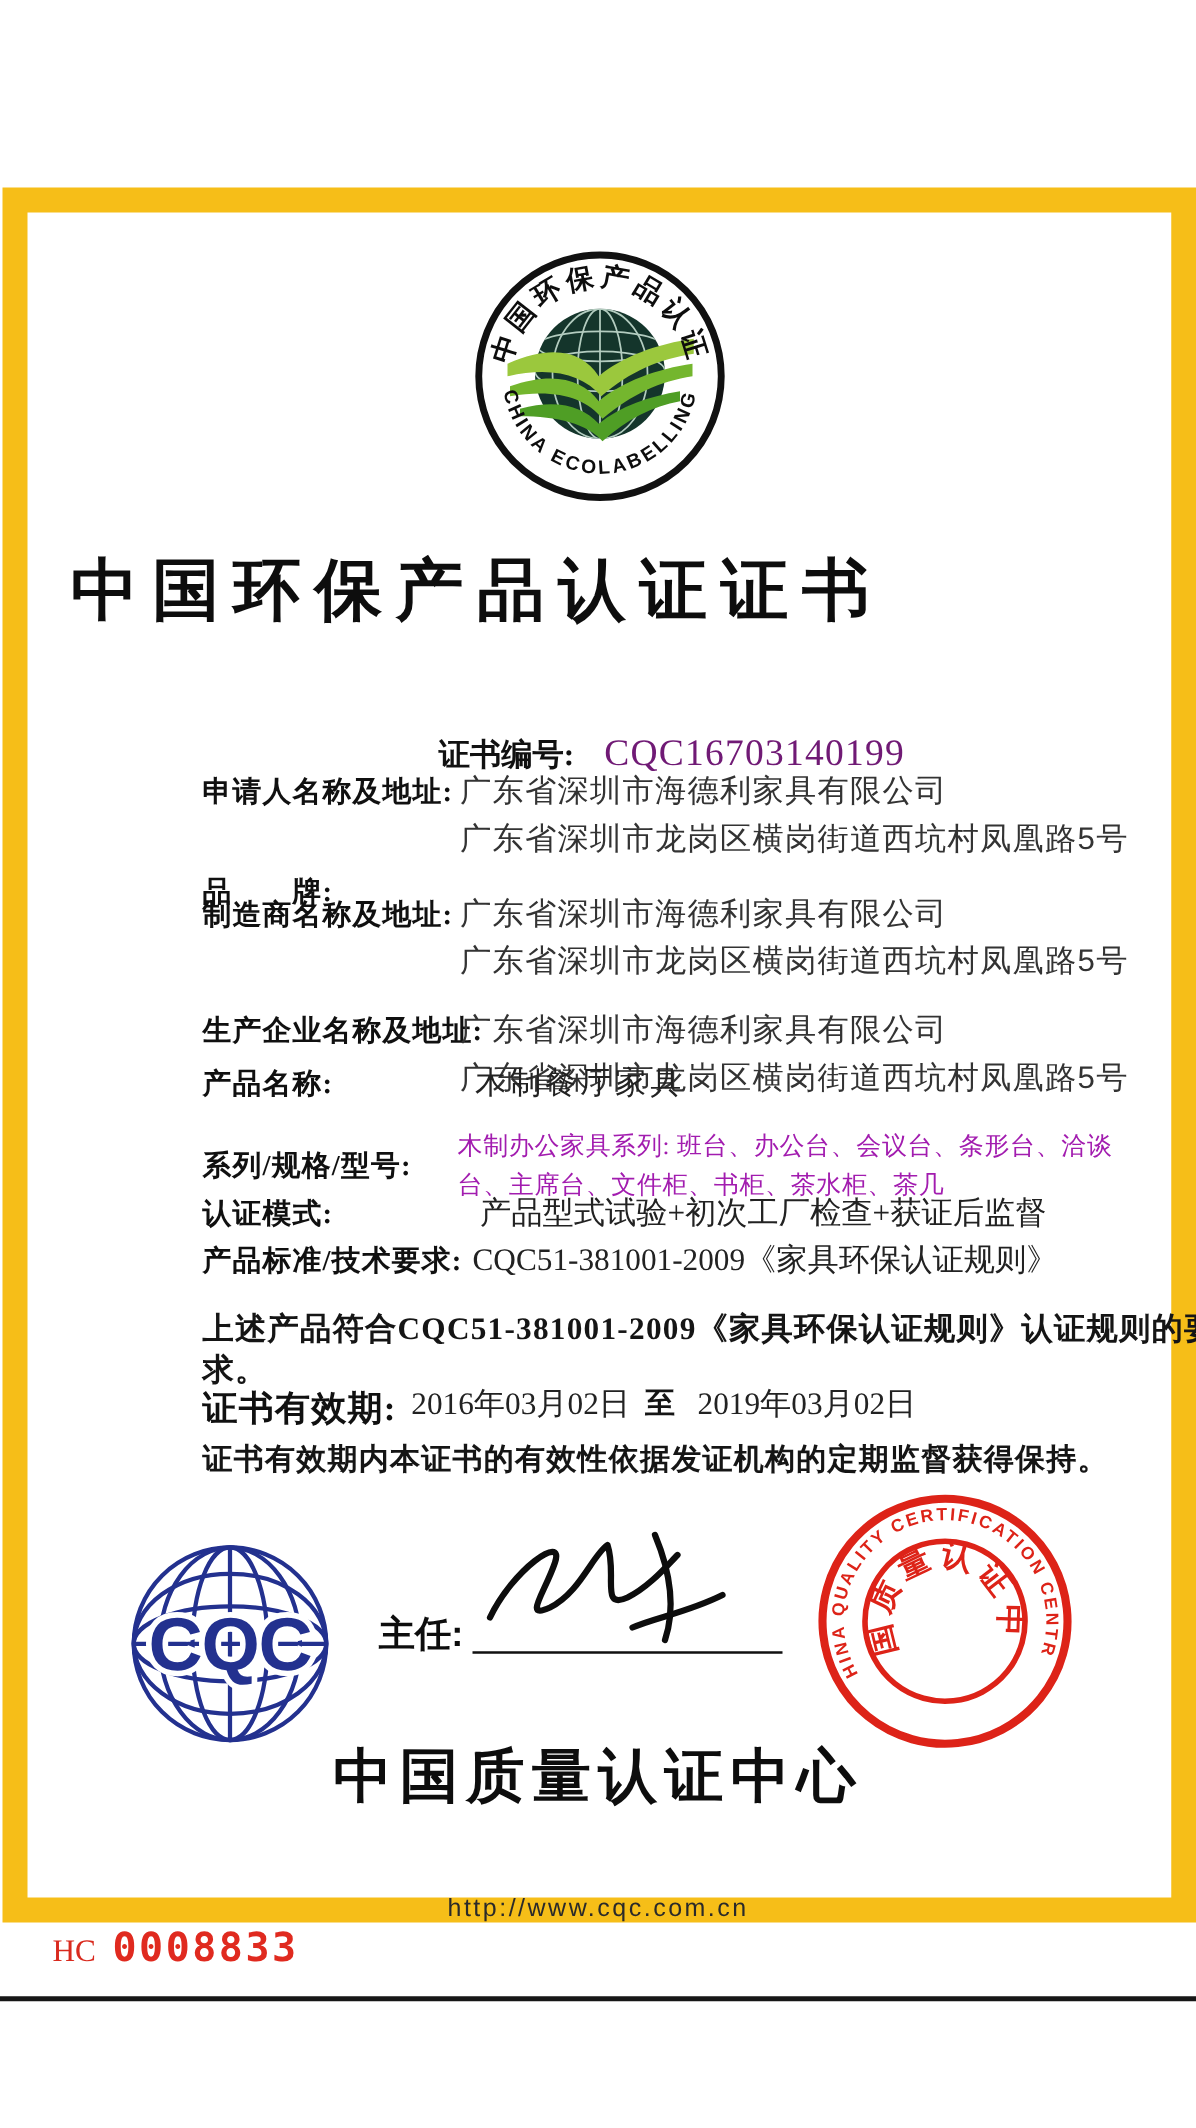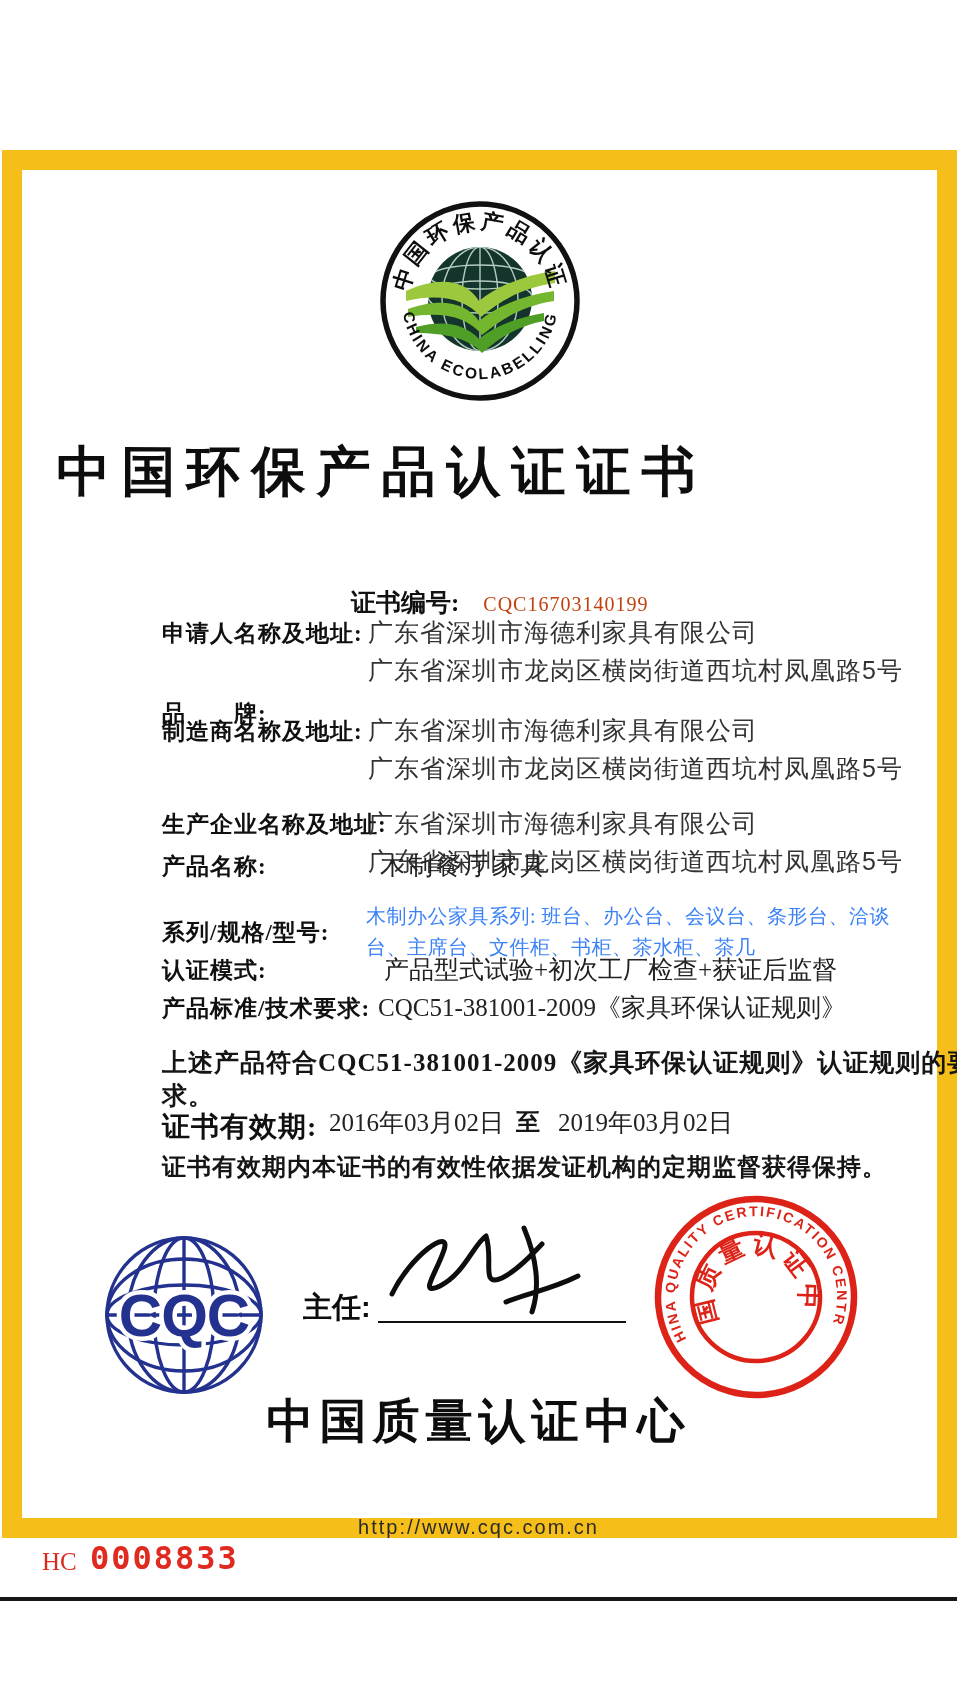--- a/index.html
+++ b/index.html
@@ -12,25 +12,25 @@
     position:absolute; left:2px; top:150px; width:955px; height:1388px;
     border:20px solid #F6BE18;
   }
   .abs { position:absolute; white-space:nowrap; }
   .title {
     position:absolute; top:436px; left:0; width:763px; text-align:center;
     font-family:"Liberation Sans", sans-serif; font-weight:700;
     font-size:54px; letter-spacing:11px; color:#0d0d0d;
   }
   .certno-label { font-size:25px; font-weight:700; color:#111; }
-  .certno-value { font-size:20px; color:#c2410c; margin-left:24px; letter-spacing:1px; }
+  .certno-value { font-size:30px; color:#701a75; margin-left:24px; letter-spacing:1px; }
   .flabel { font-size:23px; font-weight:700; color:#101010; letter-spacing:1px; }
   .fvalue { font-size:25px; color:#333; font-family:"Liberation Sans", sans-serif; letter-spacing:1px; }
   .fvalue-serif { font-size:25px; color:#222; }
-  .fsmall { font-size:20px; color:#3b82f6; letter-spacing:0.5px; }
+  .fsmall { font-size:20px; color:#a21caf; letter-spacing:0.5px; }
   .para { font-size:25px; font-weight:700; color:#151515; letter-spacing:1px; }
   .director { font-family:"Liberation Sans", sans-serif; font-weight:700; font-size:29px; color:#0d0d0d; }
   .sig-line { position:absolute; left:378px; top:1321px; width:248px; height:2px; background:#111; }
   .org-name {
     position:absolute; top:1390px; left:0; width:957px; text-align:center;
     font-family:"Liberation Sans", sans-serif; font-weight:700; font-size:47px;
     letter-spacing:6px; color:#0d0d0d;
   }
   .org-address {
     position:absolute; top:1454px; left:0; width:957px; text-align:center;

